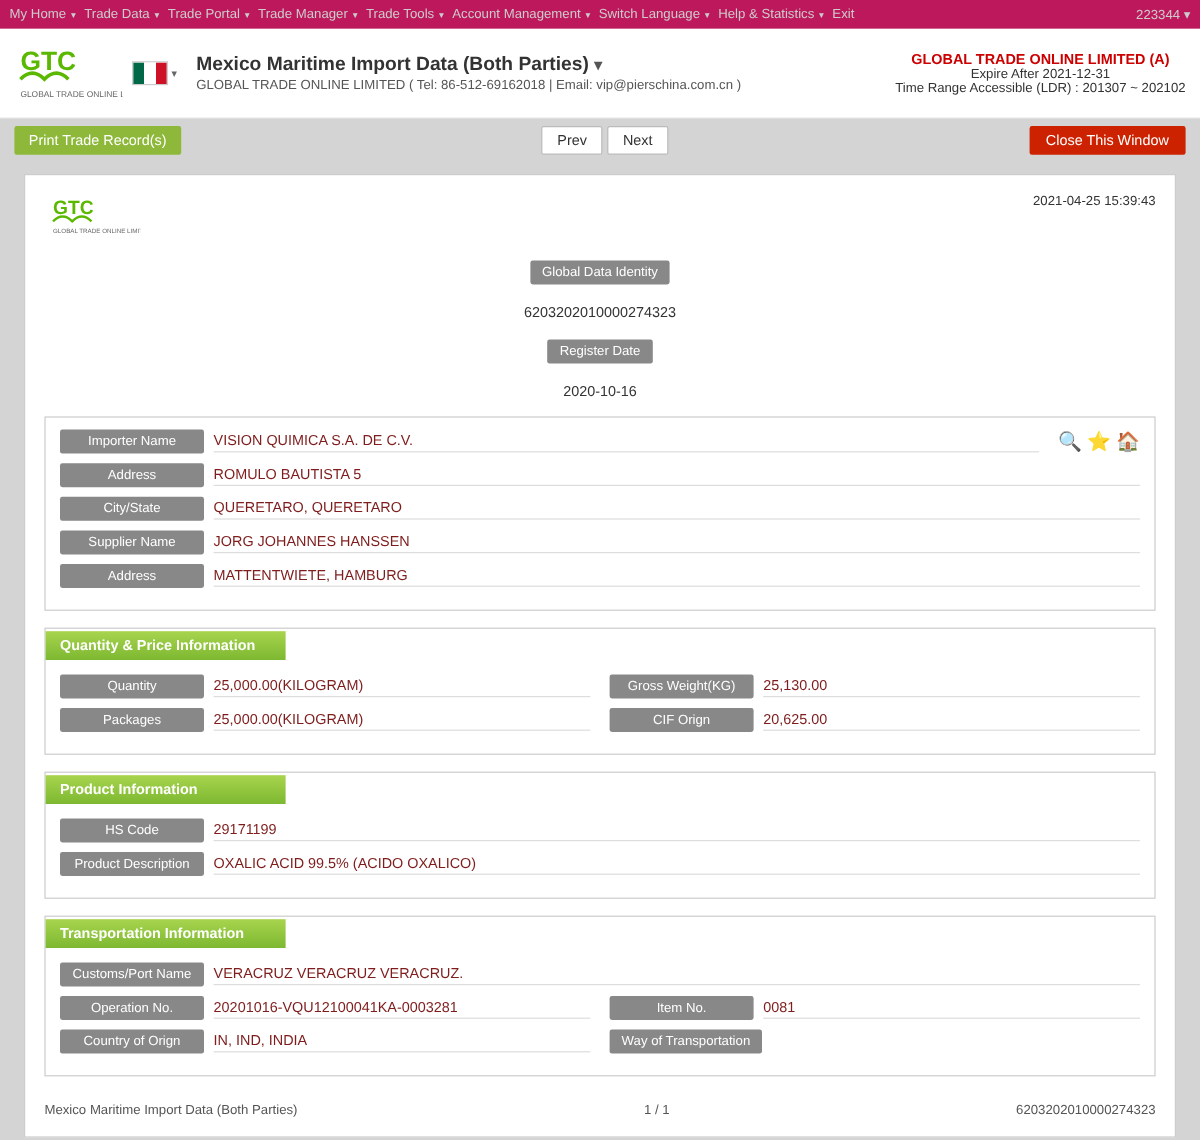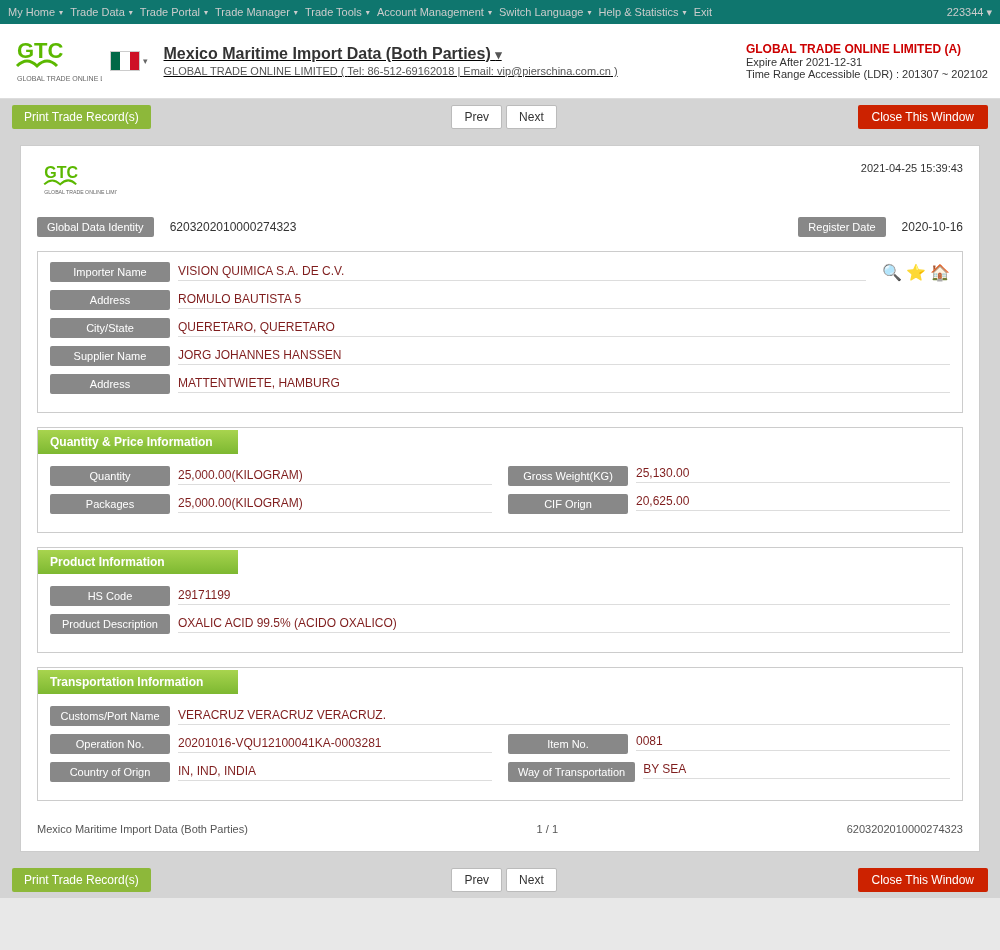--- a/index.html
+++ b/index.html
@@ -1,20 +1,20 @@
 <!DOCTYPE html>
 <html><head>
   <meta charset="utf-8">
   <style>
     * { margin: 0; padding: 0; box-sizing: border-box; }
     body { font-family: Arial, sans-serif; font-size: 12px; background: #e8e8e8; width: 1000px; }
 
     
     .top-nav {
-      background: #0f766e;
+      background: #be185d;
       color: #ccc;
       display: flex;
       align-items: center;
       padding: 12px 8px;
       height: 15px;
       font-size: 11px;
     }
     .top-nav a { color: #ccc; text-decoration: none; margin-right: 2px; cursor: pointer; }
     .nav-item { display: flex; align-items: center; margin-right: 4px; }
     .nav-item .arrow { font-size: 8px; margin-left: 2px; }
@@ -35,24 +35,24 @@
       background: #fff;
       display: flex; align-items: center; justify-content: center;
     }
     .logo-svg { width: 90px; height: 50px; }
     .flag-area { margin-left: 8px; display: flex; align-items: center; }
     .flag { width: 30px; height: 20px; position: relative; overflow: hidden; border: 1px solid #ccc; }
     .flag-green { background: #006847; position: absolute; left: 0; top: 0; width: 33%; height: 100%; }
     .flag-white { background: #fff; position: absolute; left: 33%; top: 0; width: 34%; height: 100%; }
     .flag-red { background: #ce1126; position: absolute; left: 67%; top: 0; width: 33%; height: 100%; }
     .flag-down { font-size: 9px; color: #666; margin-left: 3px; cursor: pointer; }
-    .header-title { margin-left: 16px; text-decoration: underline; }
+    .header-title { margin-left: 16px; }
     .header-title h2 { font-size: 16px; color: #333; font-weight: bold; }
     .header-title p { font-size: 11px; color: #555; margin-top: 2px; }
-    .header-right { margin-left: auto; text-align: left; }
+    .header-right { margin-left: auto; text-align: center; }
     .company-link { color: #c00; font-weight: bold; font-size: 12px; text-decoration: none; }
     .expire-text { color: #333; font-size: 11px; }
     .ldr-text { color: #333; font-size: 11px; }
 
     
     .action-bar {
       background: #d4d4d4;
       padding: 6px 12px;
       display: flex;
       align-items: center;
@@ -111,20 +111,21 @@
     }
     .card-logo { width: 80px; }
     .card-timestamp { font-size: 11px; color: #333; }
 
     
     .identity-row {
       display: flex;
       align-items: center;
       margin-bottom: 14px;
       gap: 16px;
+      flex-direction: column;
     }
     .identity-label {
       background: #888;
       color: #fff;
       padding: 4px 10px;
       font-size: 11px;
       border-radius: 2px;
       white-space: nowrap;
     }
     .identity-value { font-size: 12px; color: #333; flex: 1; }
@@ -180,21 +181,21 @@
     .icon-home { color: #8b5e3c; font-size: 16px; cursor: pointer; }
 
     
     .two-col-row {
       display: flex;
       align-items: center;
       gap: 16px;
       margin-bottom: 8px;
     }
     .two-col-left { display: flex; align-items: center; gap: 8px; flex: 1; }
-    .two-col-right { display: flex; align-items: flex-start; gap: 8px; flex: 1; }
+    .two-col-right { display: flex; align-items: center; gap: 8px; flex: 1; }
 
     
     .record-footer {
       display: flex;
       justify-content: space-between;
       align-items: center;
       padding: 8px 0 0 0;
       font-size: 11px;
       color: #555;
     }
@@ -434,21 +435,20 @@
             <span class="field-value">0081</span>
           </div>
         </div>
         <div class="two-col-row">
           <div class="two-col-left">
             <span class="field-label">Country of Orign</span>
             <span class="field-value">IN, IND, INDIA</span>
           </div>
           <div class="two-col-right">
             <span class="field-label">Way of Transportation</span>
-            <span class="field-value">BY SEA</span>
           </div>
         </div>
       </div>
     </div>
 
     <div class="record-footer">
       <span>Mexico Maritime Import Data (Both Parties)</span>
       <span>1 / 1</span>
       <span>6203202010000274323</span>
     </div>

